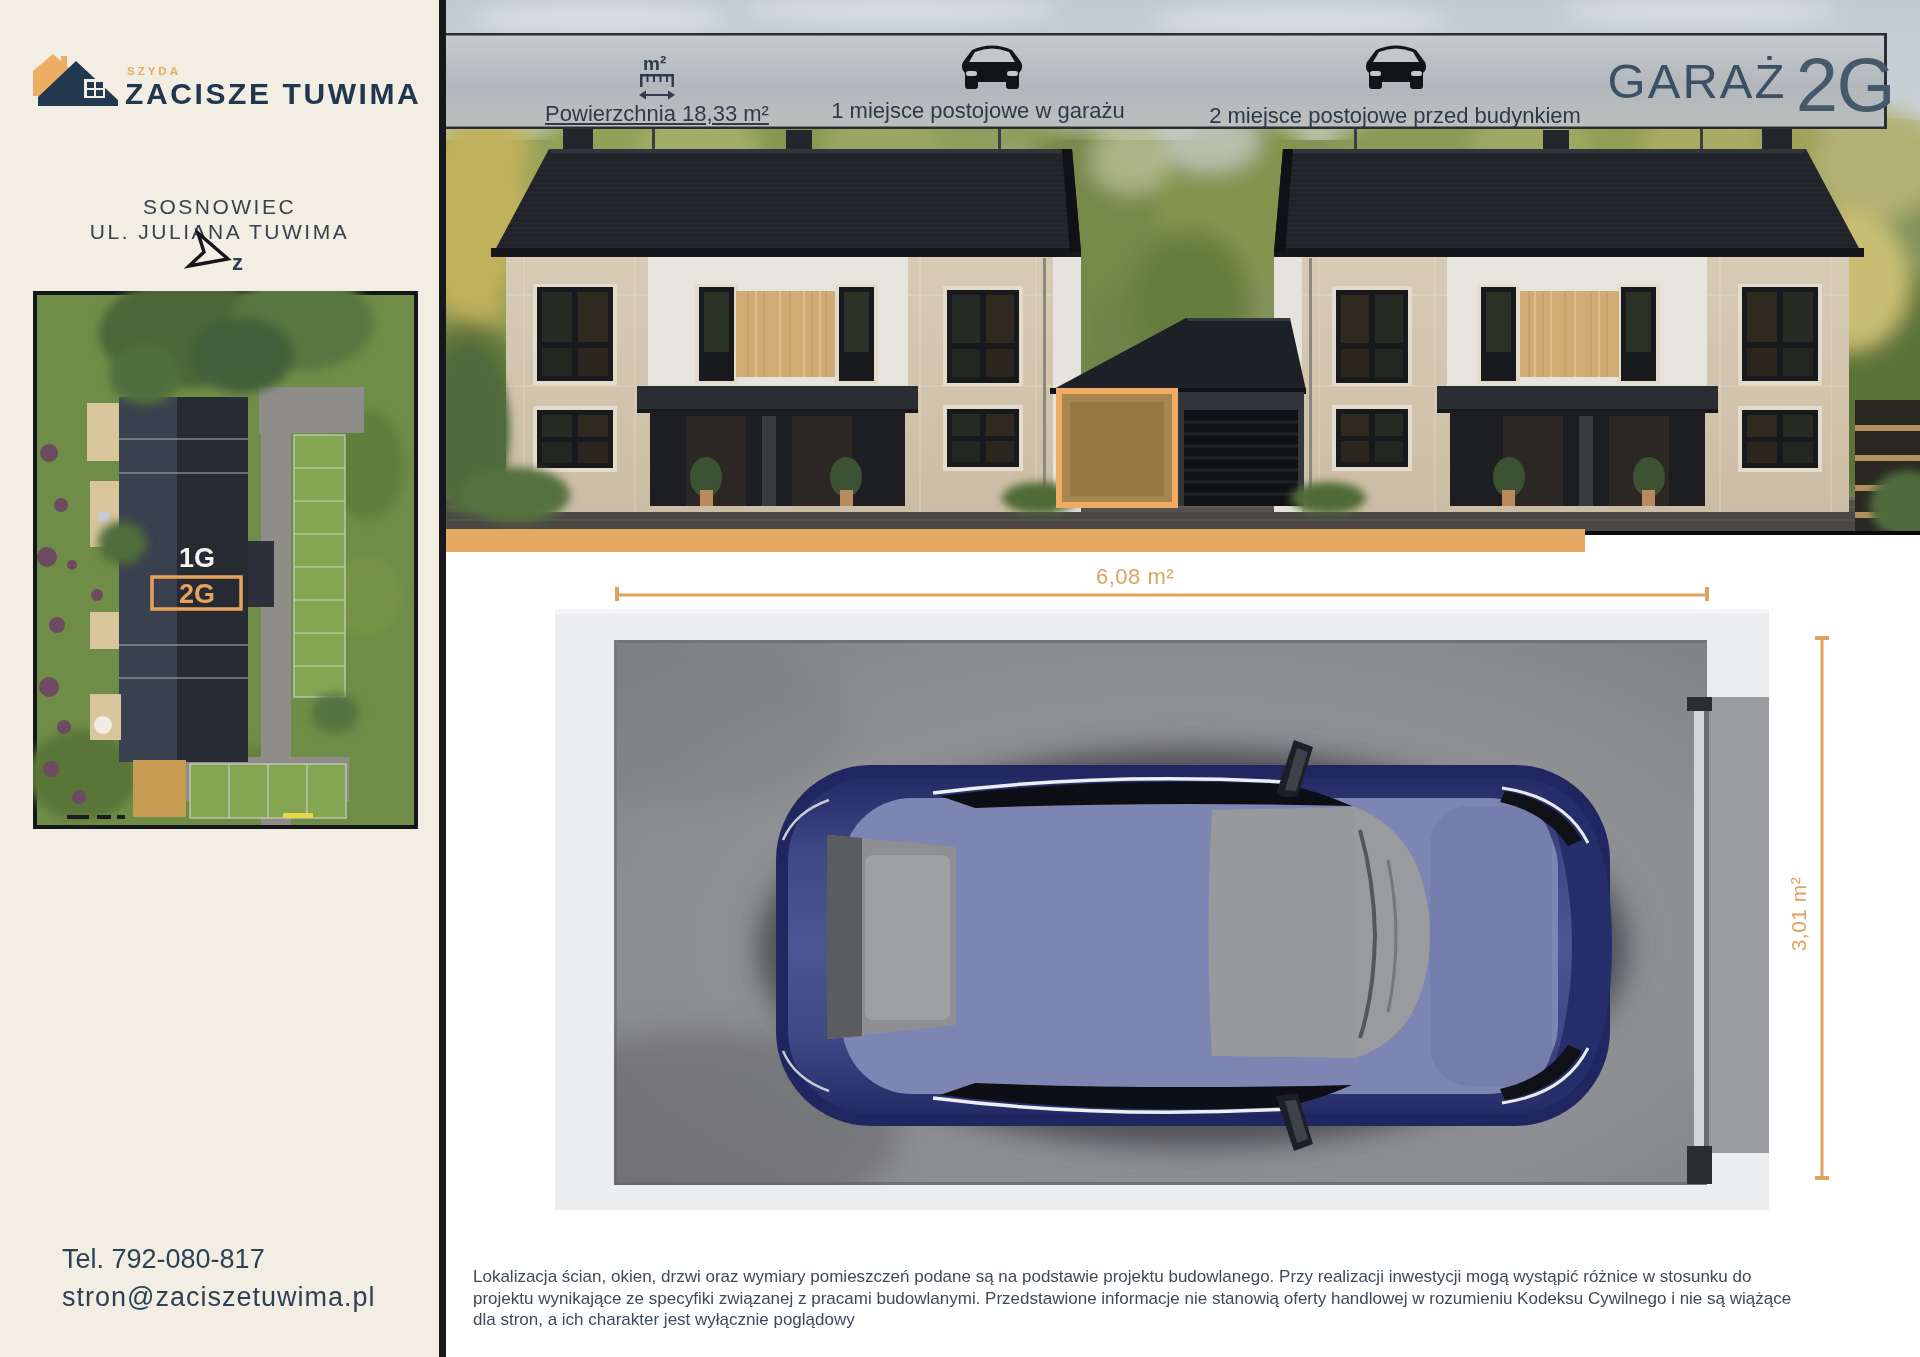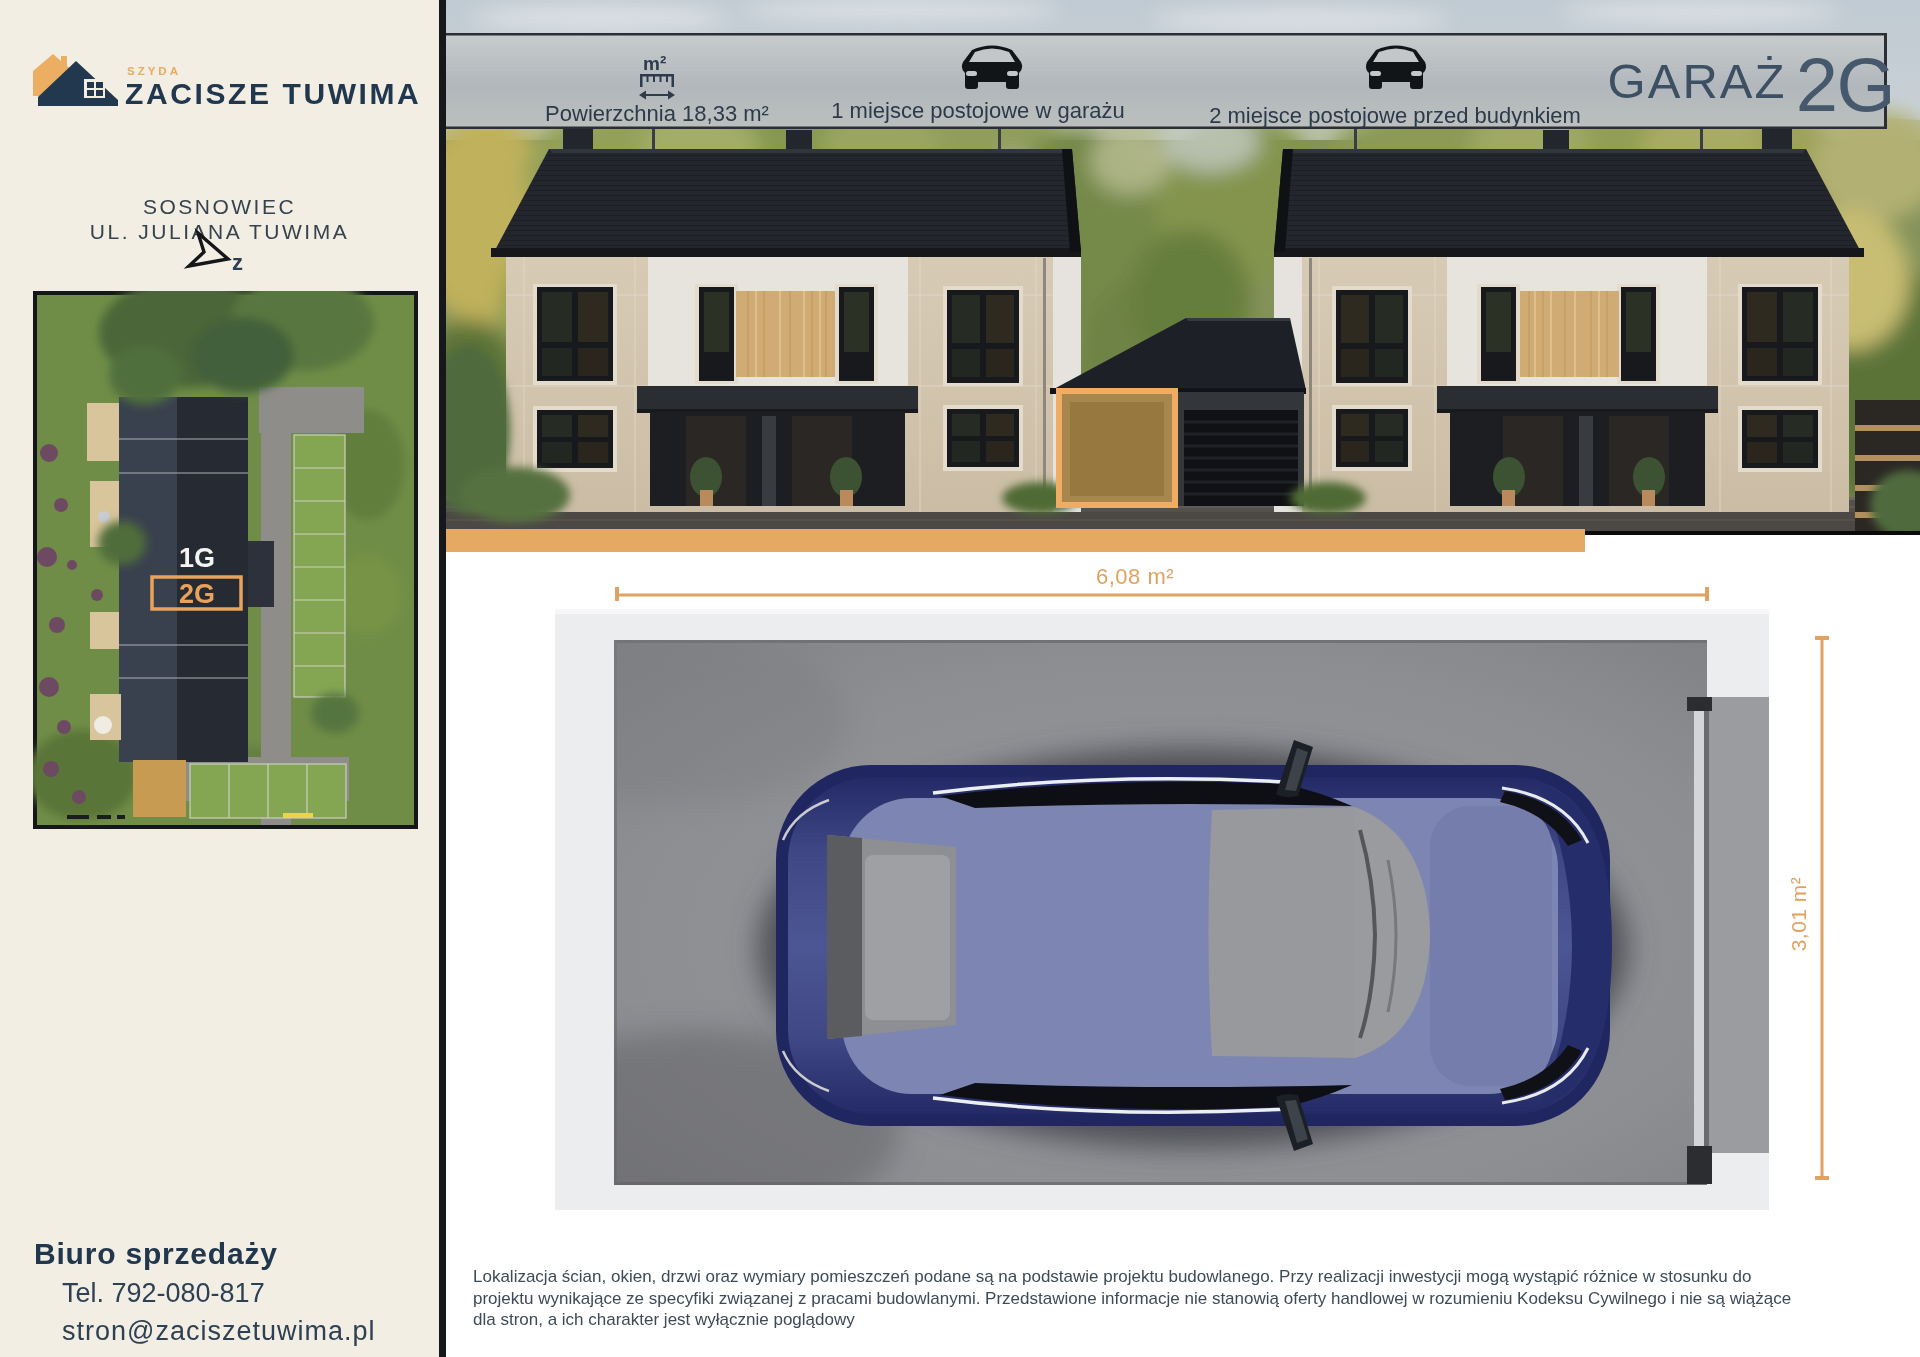--- a/index.html
+++ b/index.html
@@ -112,21 +112,20 @@
     <rect x="246" y="518" width="30" height="5" fill="#e8d44d"></rect>
     <g fill="#1a1c20">
       <rect x="30" y="520" width="22" height="4"></rect>
         <rect x="60" y="520" width="14" height="4"></rect>
         <rect x="80" y="520" width="8" height="4"></rect>
     </g>
   </g>
 </svg>
 
 <div id="contact" class="abs">
-  <div class="b">Biuro sprzedaży</div>
   <div class="r">Tel. 792-080-817</div>
   <div class="r" style="letter-spacing:1px">stron@zaciszetuwima.pl</div>
 </div>
 
 <svg class="abs" style="left:446px;top:0" width="1474" height="535" viewBox="446 0 1474 535">
   <defs>
     <linearGradient id="sky" x1="0" y1="0" x2="0" y2="1">
       <stop offset="0" stop-color="#c0cad2"></stop>
       <stop offset="0.45" stop-color="#ccd3d8"></stop>
       <stop offset="1" stop-color="#e0e3e3"></stop>
@@ -317,21 +316,21 @@
     <path d="M975 52 Q992 45 1009 52 L1015 62 L969 62 Z" fill="#c3c7c9"></path>
     <rect x="966" y="71" width="11" height="5" rx="2.5" fill="#c3c7c9"></rect>
     <rect x="1007" y="71" width="11" height="5" rx="2.5" fill="#c3c7c9"></rect>
   </g>
   <use href="#caricon" transform="translate(404,0)"></use>
 
   <text x="1697" y="98" font-size="49" letter-spacing="2" fill="#3c4f63" text-anchor="middle">GARAŻ</text>
   <text x="1845" y="111" font-size="76" letter-spacing="-1.5" fill="#46586c" text-anchor="middle">2G</text>
 </svg>
 
-<div class="abs bandtxt" style="left:657px;top:101px;">Powierzchnia 18,33 m²</div>
+<div class="abs bandtxt" style="left:657px;top:101px;text-decoration:underline;">Powierzchnia 18,33 m²</div>
 <div class="abs bandtxt" style="left:978px;top:98px;">1 miejsce postojowe w garażu</div>
 <div class="abs bandtxt" style="left:1395px;top:103px;">2 miejsce postojowe przed budynkiem</div>
 
 <div class="abs" style="left:446px;top:529px;width:1139px;height:23px;background:#e5a963;"></div>
 <div class="abs" style="left:1585px;top:531px;width:335px;height:4px;background:#0a0a0a;"></div>
 
 <svg class="abs" style="left:540px;top:555px" width="1340" height="700" viewBox="540 555 1340 700">
   <defs>
     <radialGradient id="floor" cx="0.52" cy="0.55" r="0.8">
       <stop offset="0" stop-color="#97989c"></stop>

